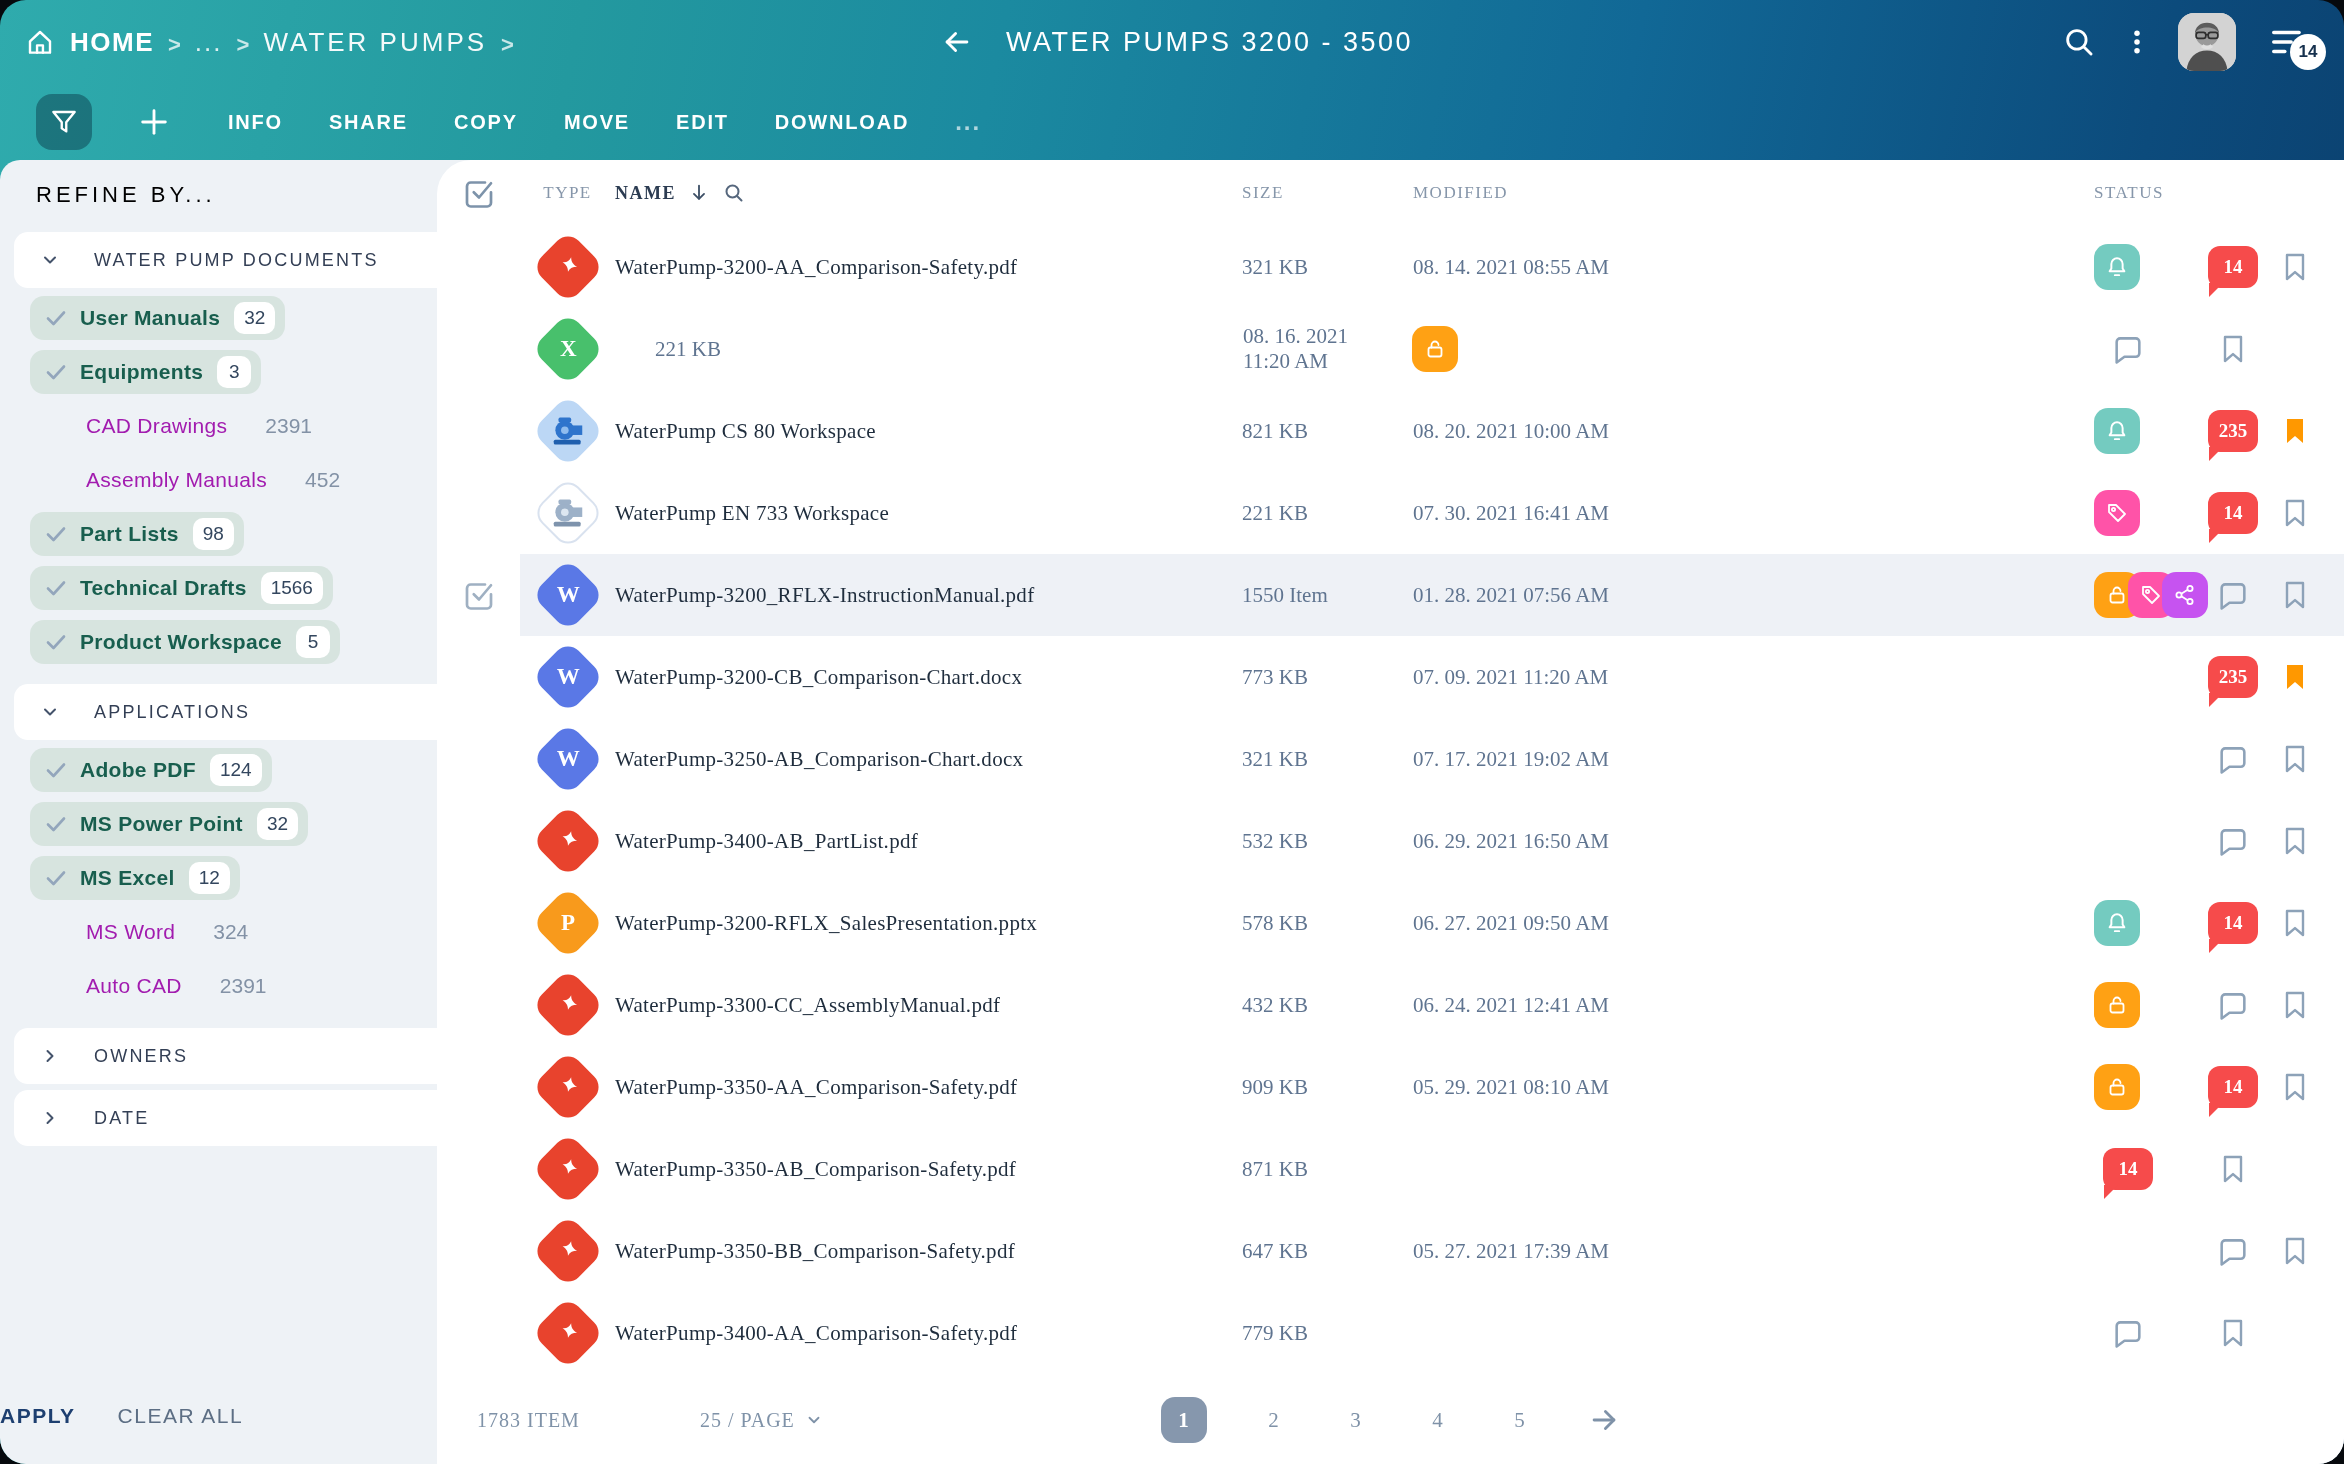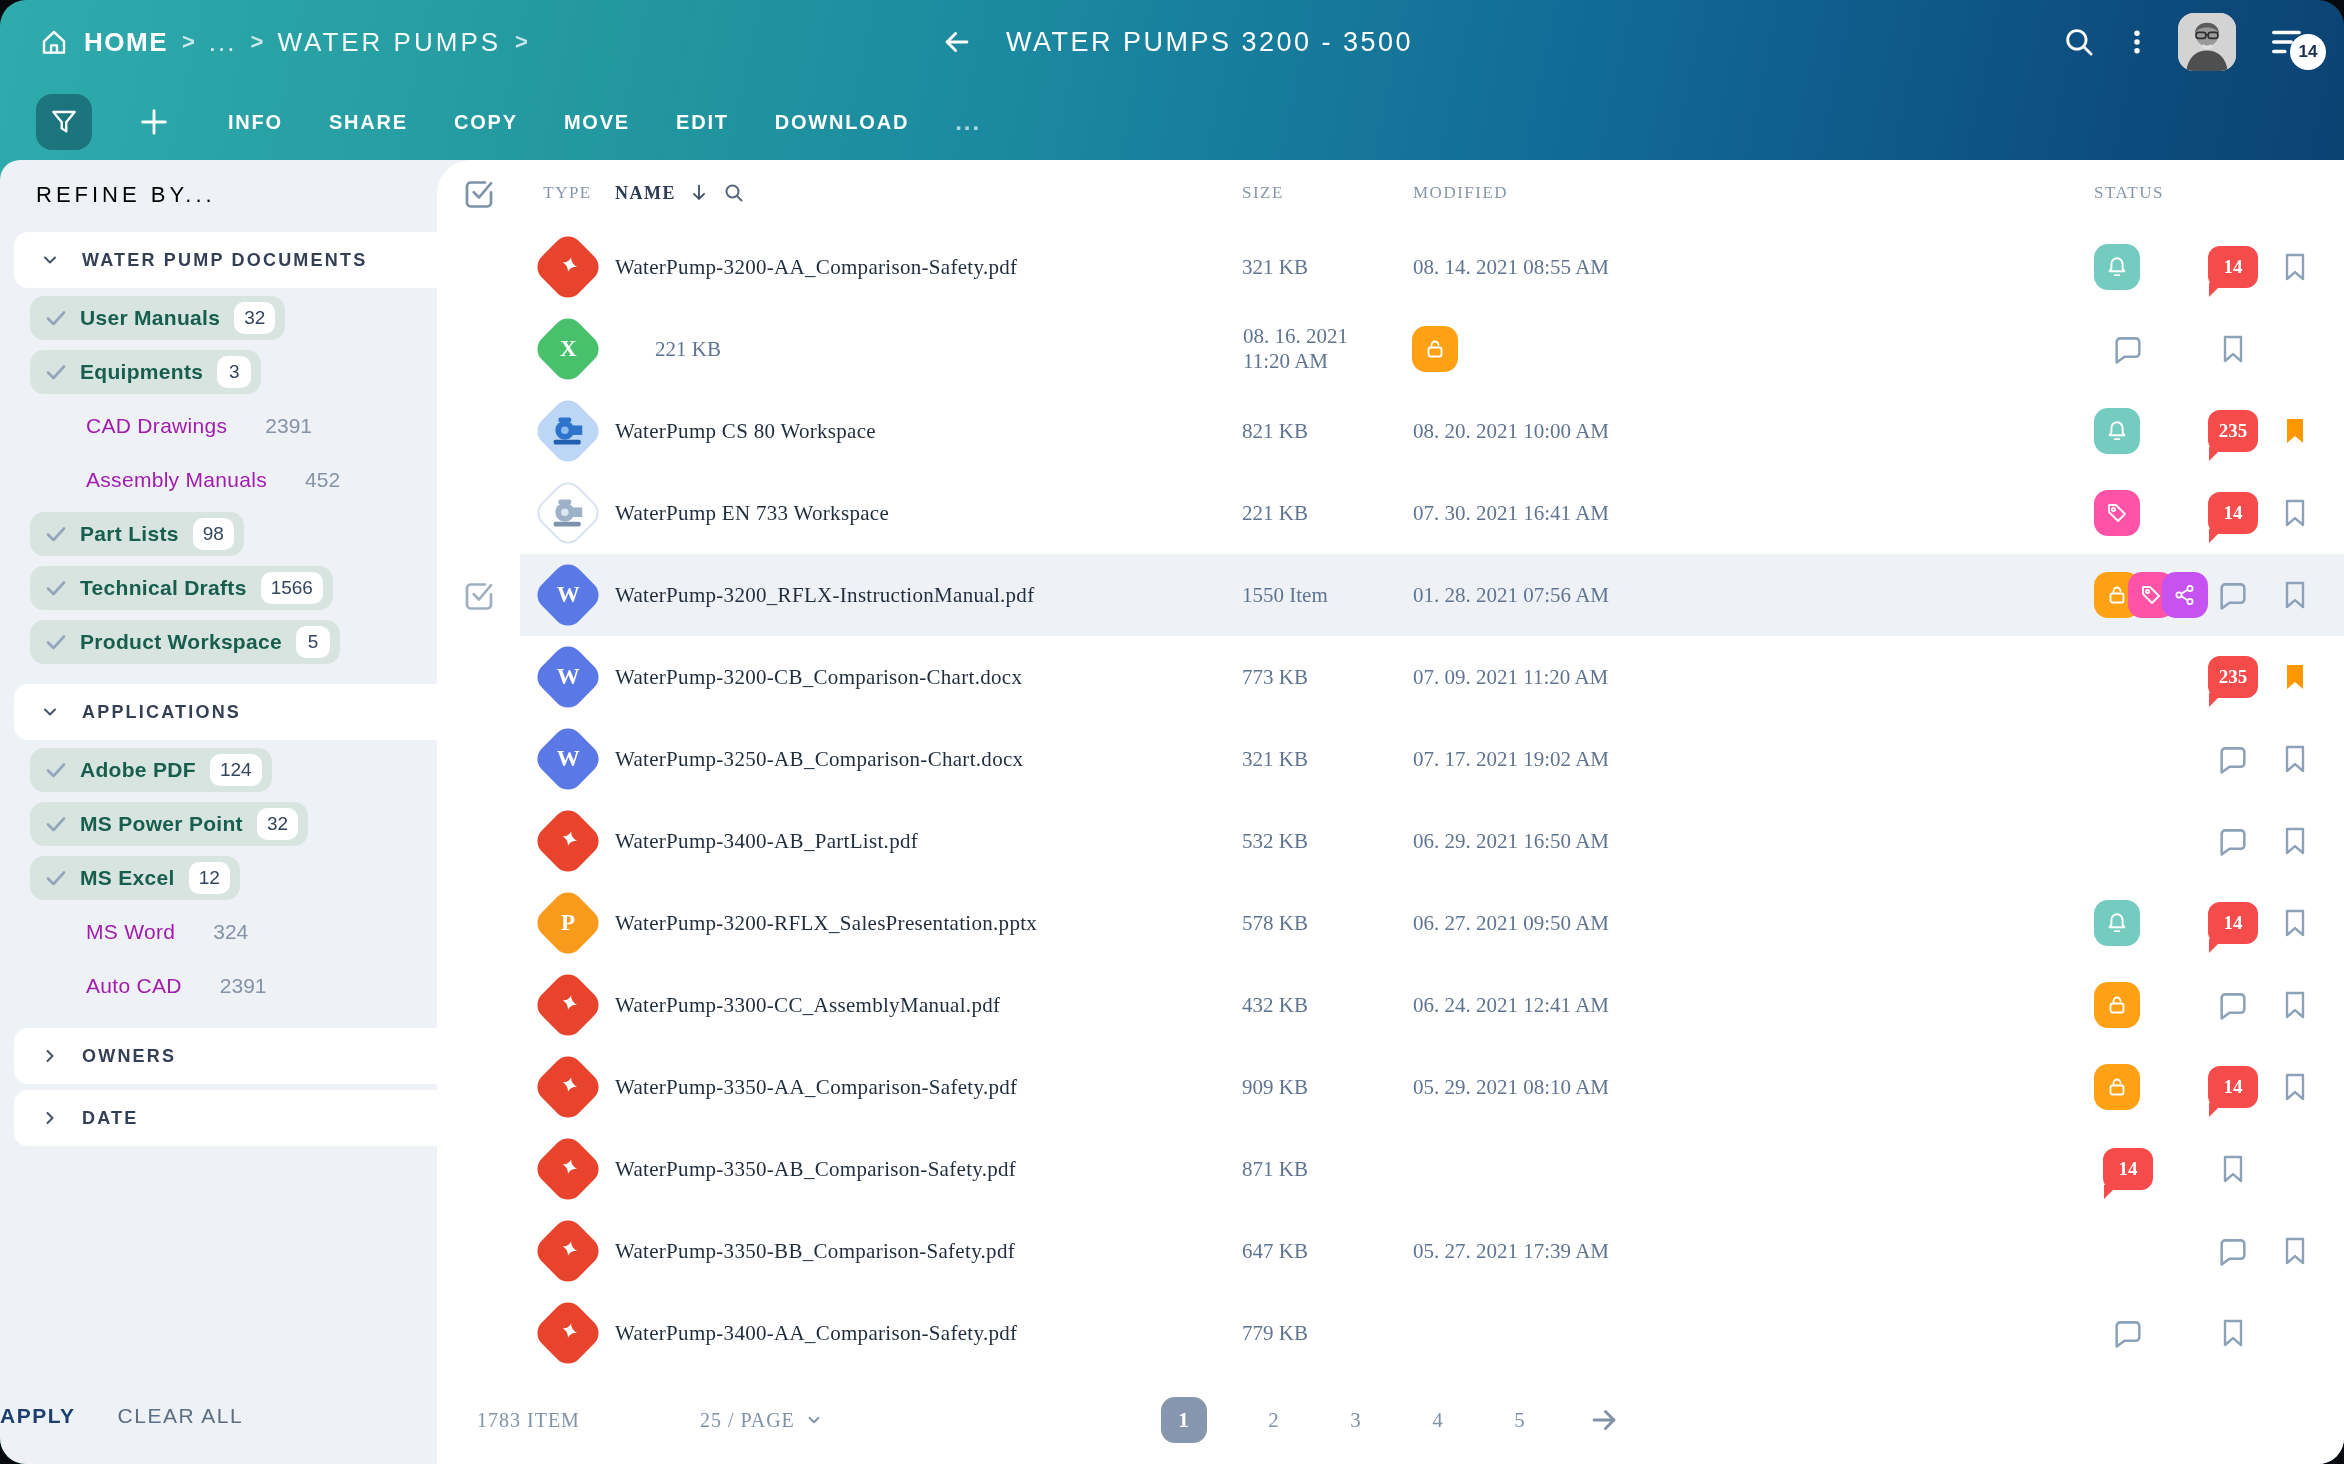--- a/index.html
+++ b/index.html
@@ -4,21 +4,21 @@
 <style>
   * { margin:0; padding:0; box-sizing:border-box; }
   html,body { background:#06090d; }
   body { font-family:"Liberation Sans", sans-serif; width:2344px; height:1464px; }
   .app { position:relative; width:2344px; height:1464px; border-radius:26px; overflow:hidden;
          background:linear-gradient(102deg,#2fabad 0%,#23999f 22%,#1b8aa0 38%,#116896 62%,#0c4b7c 82%,#0a3966 100%); }
 
   
   .topbar { position:absolute; top:0; left:0; right:0; height:160px; color:#fff; }
   .hrow1 { position:absolute; top:0; left:0; right:0; height:84px; display:flex; align-items:center; }
-  .crumbs { display:flex; align-items:center; gap:14px; padding-left:38px; }
+  .crumbs { display:flex; align-items:flex-end; gap:14px; padding-left:24px; }
   .crumb-home { font-size:26px; font-weight:bold; letter-spacing:1.5px; }
   .crumb-sep { font-size:22px; color:rgba(255,255,255,.75); font-weight:bold; }
   .crumb-dots { font-size:26px; color:rgba(255,255,255,.85); letter-spacing:2px; }
   .crumb-sec { font-size:26px; font-weight:400; letter-spacing:3px; color:rgba(255,255,255,.95); }
   .title-wrap { position:absolute; left:940px; top:0; height:84px; display:flex; align-items:center; gap:32px; }
   .page-title { font-size:27px; font-weight:500; letter-spacing:2.5px; }
   .hr1-right { position:absolute; right:30px; top:0; height:84px; display:flex; align-items:center; gap:26px; }
   .avatar { width:58px; height:58px; border-radius:16px; overflow:hidden; background:#cfcfcf; }
   .fbadge-wrap { position:relative; width:52px; height:52px; display:flex; align-items:center; justify-content:center; }
   .fbadge { position:absolute; right:-12px; bottom:-2px; width:36px; height:36px; border-radius:50%;
@@ -34,21 +34,21 @@
   .icon-btn { display:flex; align-items:center; justify-content:center; cursor:pointer; }
 
   
   .body-area { position:absolute; top:160px; left:0; right:0; bottom:0; display:flex; }
   .sidebar { position:relative; width:437px; background:#eef2f6; border-radius:20px 0 0 0; flex:none; }
   .sb-title { padding:22px 0 0 36px; font-size:22px; letter-spacing:4px; color:#000000; font-weight:500; }
   .sb-scroll { padding-top:24px; }
   .sec-band { height:56px; margin-left:14px; background:#fff; border-radius:14px 0 0 14px;
               display:flex; align-items:center; cursor:pointer; }
   .sec-band .chev { width:44px; display:flex; justify-content:center; margin-left:14px; }
-  .sec-label { font-size:18px; font-weight:bold; letter-spacing:2.2px; color:#333f55; margin-left:10px; }
+  .sec-label { font-size:18px; font-weight:normal; letter-spacing:2.2px; color:#333f55; margin-left:22px; }
   .sec-items { padding:8px 0 10px 0; }
   .tree-item { height:44px; margin:0 0 10px 30px; display:flex; align-items:center; width:fit-content; }
   .tree-item.checked { background:#d7e4df; border-radius:14px; padding:0 10px 0 14px; }
   .tree-item.checked .ti-label { color:#185e4e; font-weight:bold; font-size:21px; letter-spacing:.3px; margin:0 4px 0 12px; }
   .ti-count-badge { background:#fff; border-radius:10px; min-width:34px; text-align:center;
                     padding:5px 10px; font-size:19px; color:#33465e; font-weight:500; margin-left:10px; }
   .tree-item.plain { padding-left:56px; }
   .tree-item.plain .ti-label { color:#a21caf; font-size:21px; letter-spacing:.3px; }
   .tree-item.plain .ti-count { color:#8392a6; font-size:21px; margin-left:38px; }
   .sb-actions { position:absolute; bottom:36px; left:0; width:100%; display:flex; justify-content:flex-start; gap:42px; }

